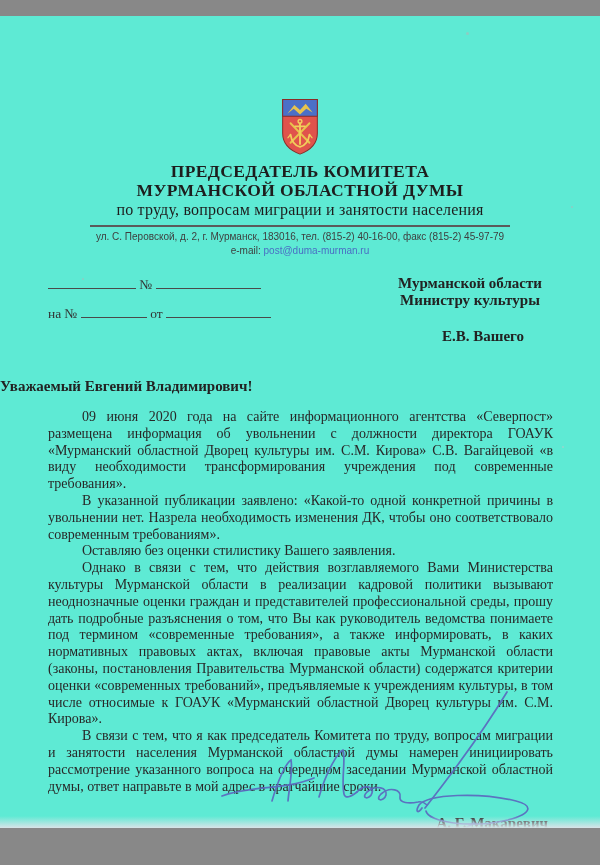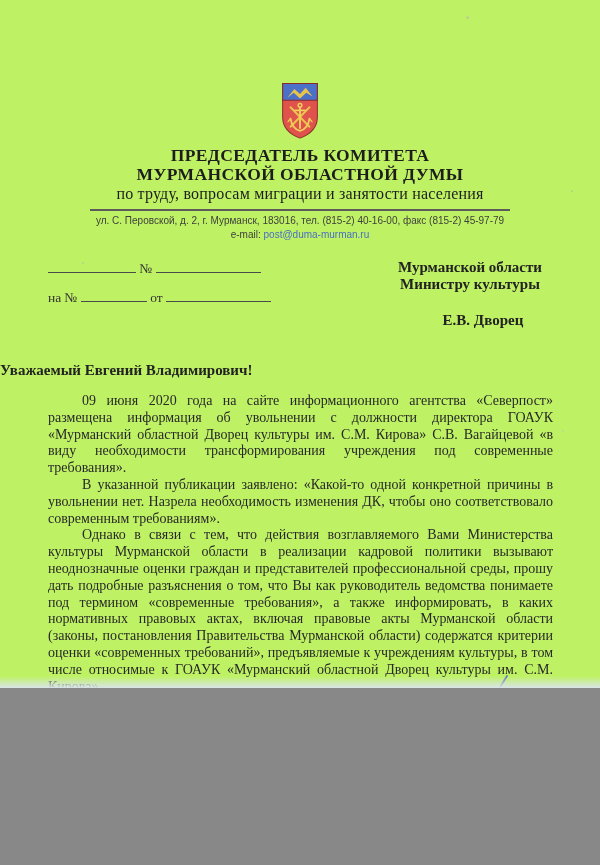--- a/index.html
+++ b/index.html
@@ -1,20 +1,20 @@
 <!DOCTYPE html>
 <html><head>
 <meta charset="utf-8">
 <style>
   html,body{margin:0;padding:0;background:#888;}
   .page{
     position:relative;
-    width:600px;height:688px;
-    margin:0 auto;
-    background:#bef264;
+    width:600px;height:812px;
+    margin:16px auto;
+    background:#5eead4;
     overflow:hidden;
     font-family:"Liberation Serif", serif;
     color:#262626;
   }
   
   .crest{width:38px;height:58px;margin:82px auto 0;display:block;}
   .crest svg{display:block;width:100%;height:100%;}
   .lh-title{text-align:center;margin-top:6px;line-height:19px;color:#1d1d1d;}
   .lh-title .t-big{font-size:17.5px;font-weight:bold;letter-spacing:.4px;}
   .lh-title .t-sub{font-size:16px;font-weight:normal;letter-spacing:.2px;}
@@ -101,29 +101,30 @@
       <div class="ref-line">
         <span>на №</span>
         <span class="blank w66"></span>
         <span>от</span>
         <span class="blank w105"></span>
       </div>
     </div>
     <div class="addressee">
       <div>Мурманской области</div>
       <div>Министру культуры</div>
-      <div class="addr-name">Е.В. Дворец</div>
+      <div class="addr-name">Е.В. Вашего</div>
     </div>
   </div>
 
   <div class="salutation">Уважаемый Евгений Владимирович!</div>
 
   <div class="body-text">
     <p>09 июня 2020 года на сайте информационного агентства «Северпост» размещена информация об увольнении с должности директора ГОАУК «Мурманский областной Дворец культуры им. С.М. Кирова» С.В. Вагайцевой «в виду необходимости трансформирования учреждения под современные требования».</p>
     <p>В указанной публикации заявлено: «Какой-то одной конкретной причины в увольнении нет. Назрела необходимость изменения ДК, чтобы оно соответствовало современным требованиям».</p>
+    <p>Оставляю без оценки стилистику Вашего заявления.</p>
     <p>Однако в связи с тем, что действия возглавляемого Вами Министерства культуры Мурманской области в реализации кадровой политики вызывают неоднозначные оценки граждан и представителей профессиональной среды, прошу дать подробные разъяснения о том, что Вы как руководитель ведомства понимаете под термином «современные требования», а также информировать, в каких нормативных правовых актах, включая правовые акты Мурманской области (законы, постановления Правительства Мурманской области) содержатся критерии оценки «современных требований», предъявляемые к учреждениям культуры, в том числе относимые к ГОАУК «Мурманский областной Дворец культуры им. С.М. Кирова».</p>
     <p>В связи с тем, что я как председатель Комитета по труду, вопросам миграции и занятости населения Мурманской областной думы намерен инициировать рассмотрение указанного вопроса на очередном заседании Мурманской областной думы, ответ направьте в мой адрес в кратчайшие сроки.</p>
   </div>
 
   <div class="sig-name">А. Г. Макаревич</div>
 
   <svg class="sig-ink" viewBox="0 0 345 185" xmlns="http://www.w3.org/2000/svg">
     <g fill="none" stroke="#5b69bf" stroke-width="1.7" stroke-linecap="round" opacity="0.92">
 
       <path d="M10,114 C38,103 70,109 102,96"></path>

